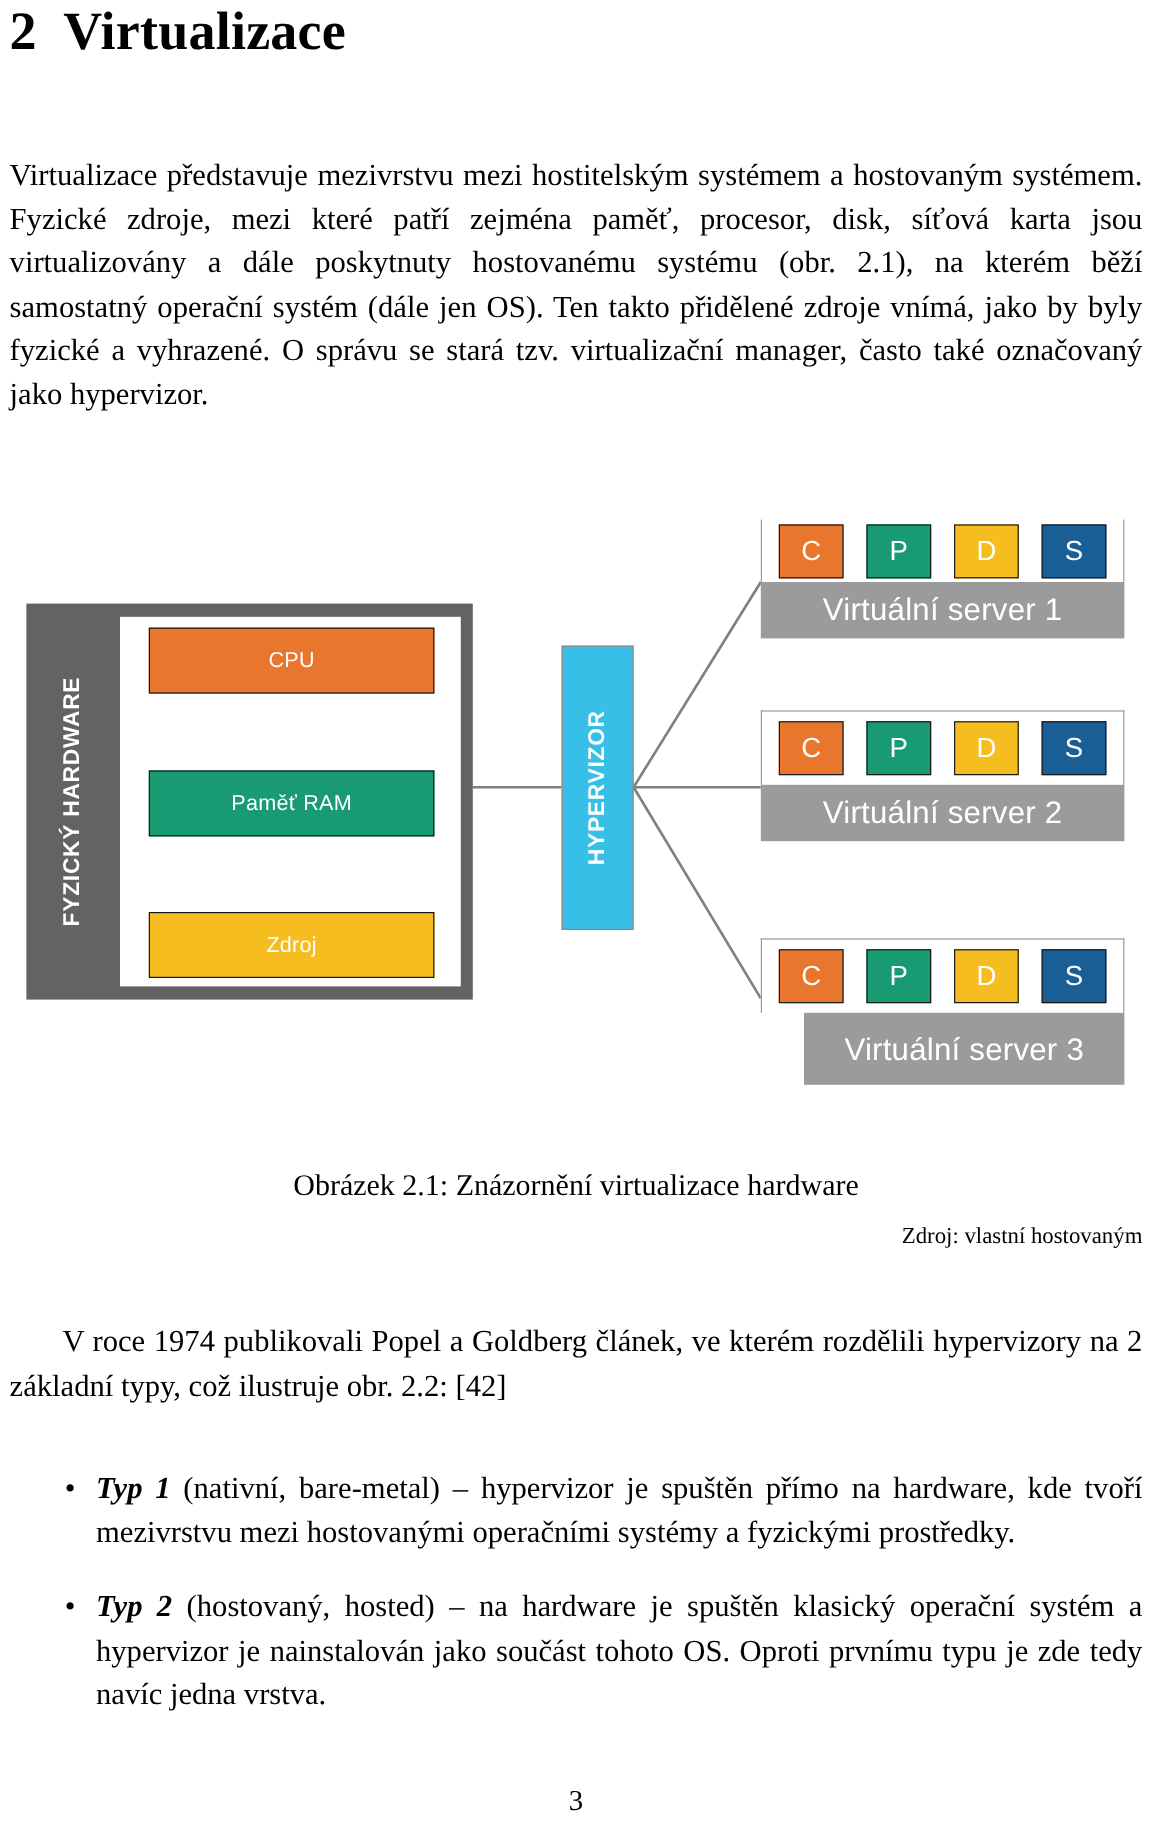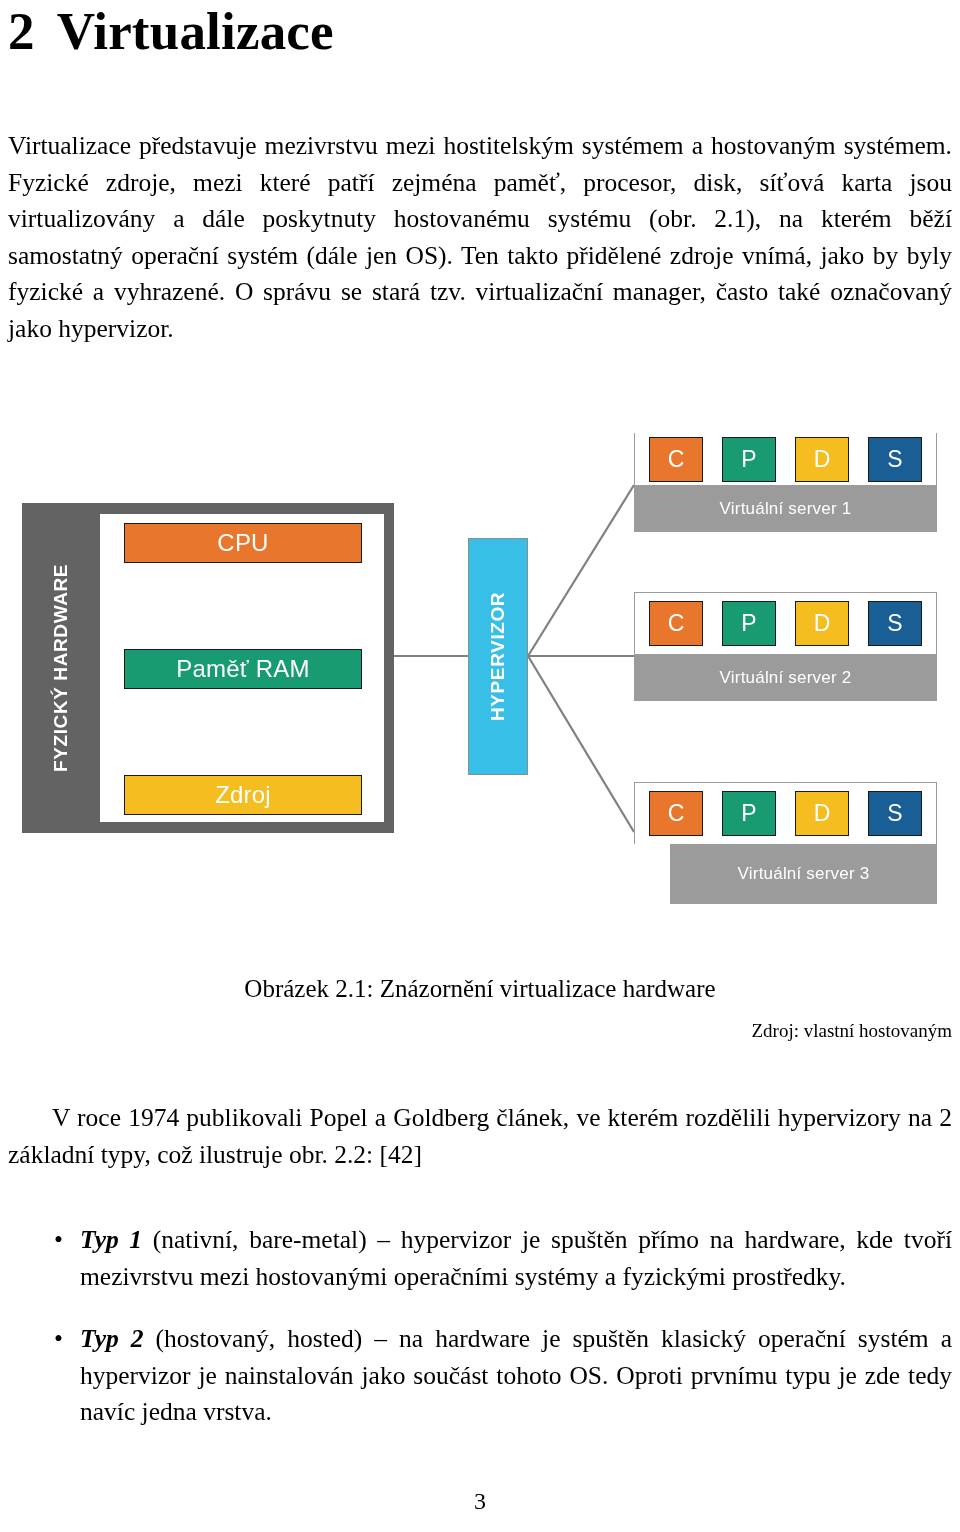--- a/index.html
+++ b/index.html
@@ -21,21 +21,21 @@
     position: absolute;
     left: 0; top: 0;
     width: 960px;
     height: 1532px;
   }
 
   .chapter-title {
     position: absolute;
     left: 8px;
     top: 2px;
-    font-size: 53px;
+    font-size: 45px;
     font-weight: bold;
     letter-spacing: 0.2px;
     line-height: 1.1;
     white-space: pre;
   }
   .chapter-title .num { margin-right: 22px; }
 
   .para {
     position: absolute;
     left: 8px;
@@ -149,28 +149,28 @@
     position: absolute;
     left: 24px;
     top: 9px;
     width: 238px;
     height: 292px;
     display: flex;
     flex-direction: column;
     justify-content: space-between;
   }
   .hw-bar {
-    height: 40px;
+    height: 55px;
     border: 1.6px solid #1a1a1a;
     box-sizing: border-box;
     display: flex;
     align-items: center;
     justify-content: center;
     color: #ffffff;
-    font-size: 24px;
+    font-size: 18px;
     letter-spacing: 0.2px;
   }
   .c-cpu  { background: #E8762C; }
   .c-ram  { background: #189A73; }
   .c-disk { background: #F5BD20; }
   .c-net  { background: #1A5E96; }
 
   
   .hyp-box {
     position: absolute;
@@ -225,21 +225,21 @@
     display: flex;
     align-items: center;
     justify-content: center;
     color: #ffffff;
     font-size: 23px;
   }
   .vs-label {
     height: 47px;
     background: #9B9B9B;
     color: #ffffff;
-    font-size: 17px;
+    font-size: 26px;
     display: flex;
     align-items: center;
     justify-content: center;
     letter-spacing: 0.2px;
   }
 
   .vs1 { left: 634px; top: 13px; }
   .vs1 .vs-top { height: 52px; border-top: none; }
   .vs2 { left: 634px; top: 172px; }
   .vs3 { left: 634px; top: 362px; }

